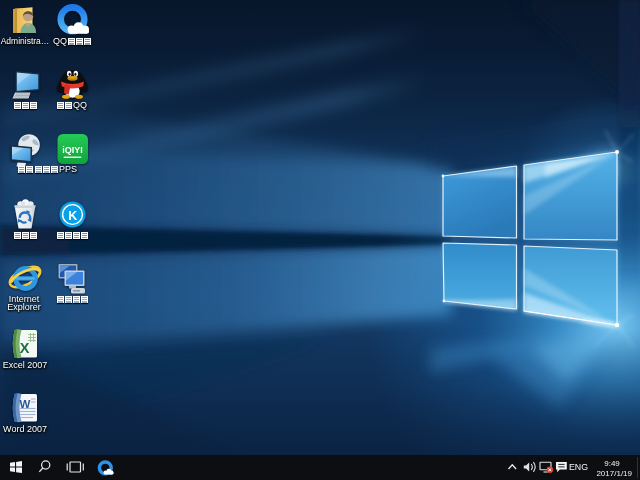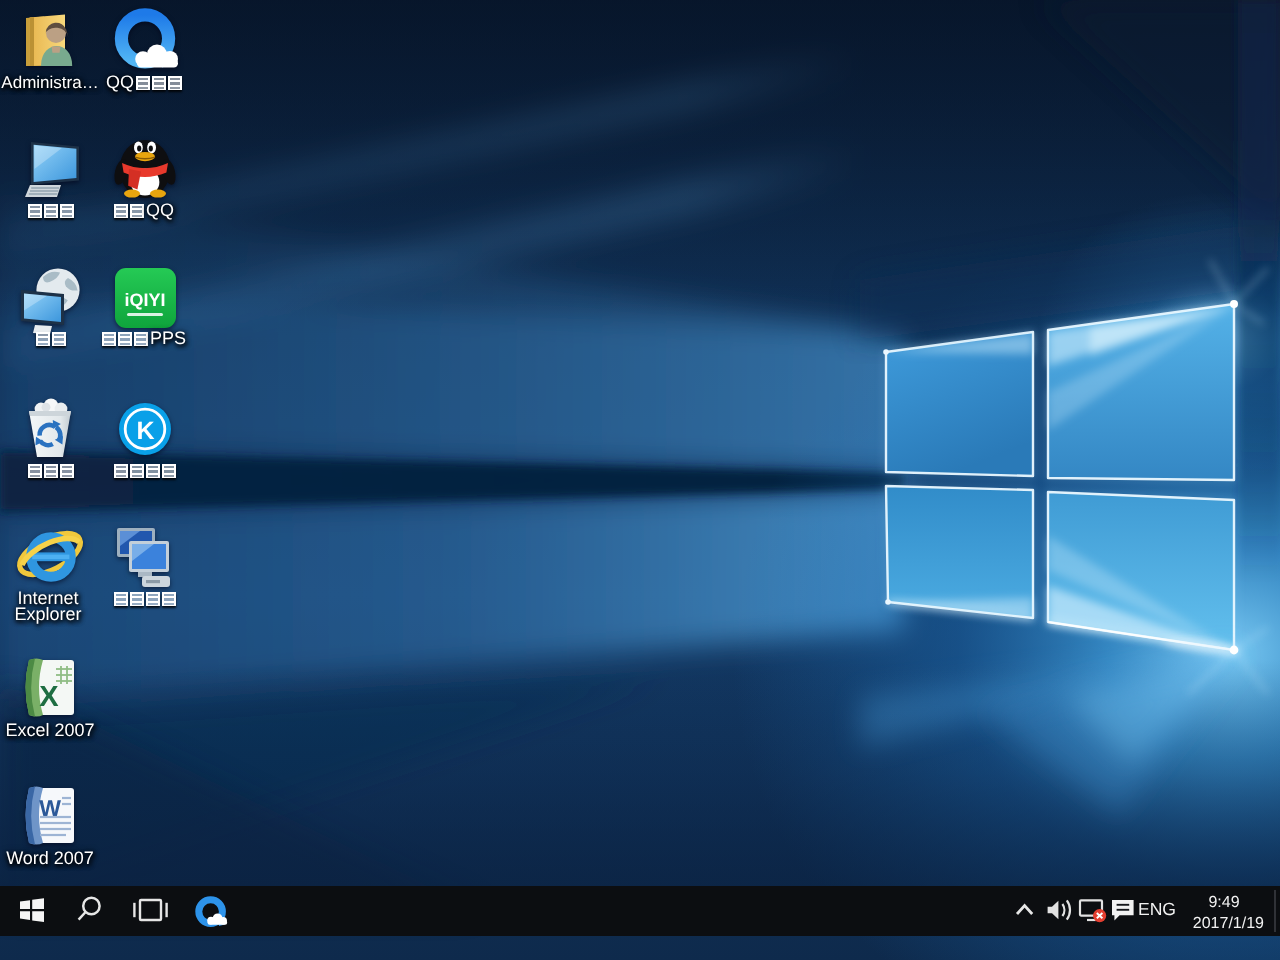--- a/index.html
+++ b/index.html
@@ -7,21 +7,21 @@
   #stage{position:relative;width:640px;height:480px;}
   #wall{position:absolute;left:0;top:0;}
   .cell{position:absolute;width:62px;text-align:center;}
   .cap{color:#fff;font-size:9px;line-height:8px;text-shadow:0 1px 2px rgba(0,0,0,1),0 0 3px rgba(0,0,0,.9),1px 1px 2px rgba(0,0,0,.85);
     margin-top:1px;white-space:nowrap;}
   .cap .hz{display:inline-block;width:7px;height:7.5px;margin:0 .5px;vertical-align:-1px;
     background:
       linear-gradient(to right,#fff 0 1px,transparent 1px 6px,#fff 6px 7px),
       linear-gradient(to bottom,#fff 0 1px,rgba(255,255,255,.5) 1px 2.2px,#fff 2.2px 3.2px,rgba(255,255,255,.5) 3.2px 4.4px,#fff 4.4px 5.4px,rgba(255,255,255,.55) 5.4px 6.5px,#fff 6.5px 7.5px);
     box-shadow:0 1px 1px rgba(0,0,0,.85);}
-  #taskbar{position:absolute;left:0;top:443px;width:640px;height:25px;background:#0c0e11;text-decoration:underline;}
+  #taskbar{position:absolute;left:0;top:455px;width:640px;height:25px;background:#0c0e11;text-decoration:underline;}
 </style>
 </head>
 <body>
 <div id="stage">
 <svg id="wall" width="640" height="480" viewBox="0 0 640 480">
   <defs>
     <linearGradient id="bg" x1="0" y1="0" x2="0" y2="1">
       <stop offset="0" stop-color="#0a1e38"></stop>
       <stop offset="0.35" stop-color="#103157"></stop>
       <stop offset="0.62" stop-color="#133a66"></stop>
@@ -356,21 +356,21 @@
     </div>
 <div class="cell" style="left:-6px;top:100px">
       <div class="cap"><span class="hz"></span><span class="hz"></span><span class="hz"></span></div>
     </div>
 <div class="cell" style="left:41px;top:100px">
       <div class="cap"><span class="hz"></span><span class="hz"></span>QQ</div>
     </div>
 <div class="cell" style="left:-6px;top:164px">
       <div class="cap"><span class="hz"></span><span class="hz"></span></div>
     </div>
-<div class="cell" style="left:41px;top:164px">
+<div class="cell" style="left:25px;top:164px">
       <div class="cap"><span class="hz"></span><span class="hz"></span><span class="hz"></span>PPS</div>
     </div>
 <div class="cell" style="left:-6px;top:230px">
       <div class="cap"><span class="hz"></span><span class="hz"></span><span class="hz"></span></div>
     </div>
 <div class="cell" style="left:41px;top:230px">
       <div class="cap"><span class="hz"></span><span class="hz"></span><span class="hz"></span><span class="hz"></span></div>
     </div>
 <div class="cell" style="left:-7px;top:294px">
       <div class="cap">Internet<br>Explorer</div>

